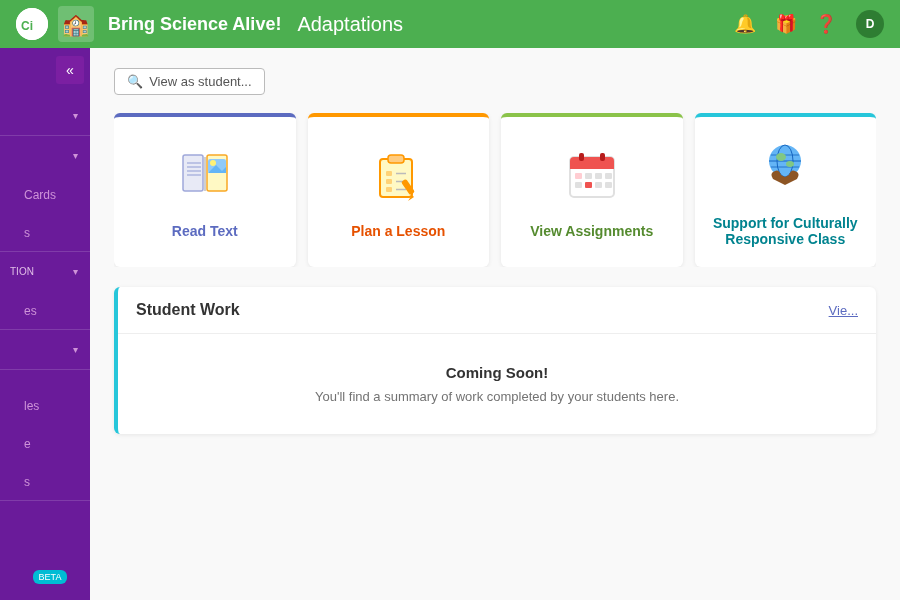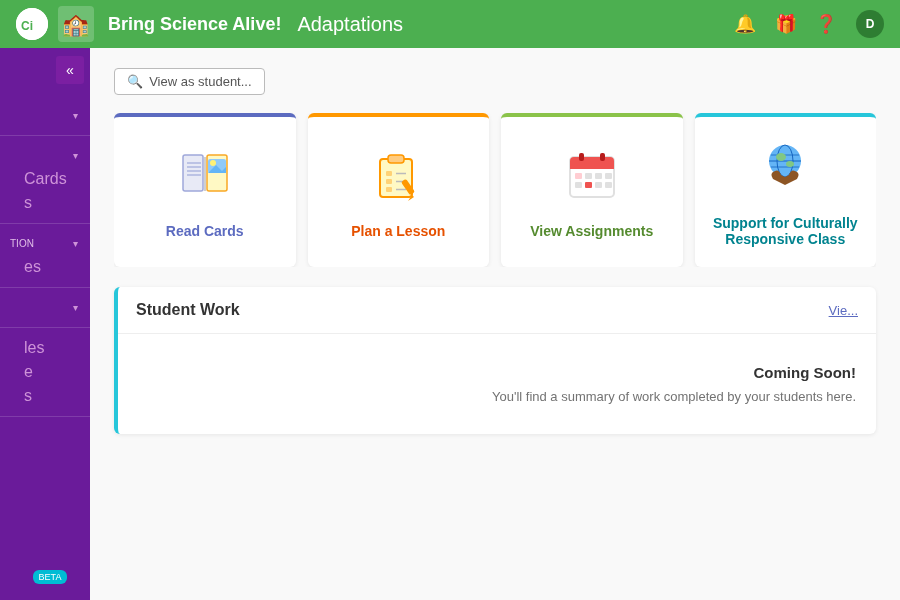--- a/index.html
+++ b/index.html
@@ -102,24 +102,25 @@
       font-size: 11px;
     }
     .sidebar-item-label {
       color: #e1bee7;
       font-size: 10px;
     }
     .sidebar-arrow { color: #ce93d8; font-size: 10px; margin-right: 4px; }
     .sidebar-sub-item {
       padding-left: 14px;
       color: #ce93d8;
-      font-size: 16px;
+      font-size: 12px;
       padding-top: 3px;
       padding-bottom: 3px;
       cursor: pointer;
+      margin-top: 18px;
     }
     .sidebar-beta-badge {
       background: #00bcd4;
       color: #fff;
       font-size: 9px;
       padding: 2px 6px;
       border-radius: 6px;
       margin: 6px 0 6px 10px;
     }
 
@@ -219,22 +220,22 @@
       font-weight: bold;
       color: #333;
     }
     .student-work-view-link {
       color: #5c6bc0;
       font-size: 13px;
       cursor: pointer;
       text-decoration: underline;
     }
     .student-work-body {
-      padding: 30px 20px;
-      text-align: right;
+      padding: 30px 26px;
+      text-align: center;
     }
     .coming-soon-title {
       font-size: 15px;
       font-weight: bold;
       color: #333;
       margin-bottom: 8px;
     }
     .coming-soon-desc {
       font-size: 13px;
       color: #737373;
@@ -335,21 +336,21 @@
             <line x1="12" y1="18" x2="26" y2="18" stroke="#9fa8da" stroke-width="1.2"></line>
             <line x1="12" y1="22" x2="26" y2="22" stroke="#9fa8da" stroke-width="1.2"></line>
             <line x1="12" y1="26" x2="26" y2="26" stroke="#9fa8da" stroke-width="1.2"></line>
             <line x1="12" y1="30" x2="26" y2="30" stroke="#9fa8da" stroke-width="1.2"></line>
 
             <rect x="33" y="14" width="18" height="14" rx="2" fill="#90caf9"></rect>
             <polygon points="33,28 41,20 47,26 51,22 51,28" fill="#64b5f6"></polygon>
             <circle cx="38" cy="18" r="3" fill="#fff176"></circle>
           </svg>
         </div>
-        <span class="card-label">Read Cards</span>
+        <span class="card-label">Read Text</span>
       </div>
 
       <div class="card card-orange">
         <div class="card-icon">
           <svg width="60" height="60" viewBox="0 0 60 60">
 
             <rect x="12" y="14" width="32" height="38" rx="3" fill="#fff9c4" stroke="#ff9800" stroke-width="2"></rect>
             <rect x="20" y="10" width="16" height="8" rx="3" fill="#ffcc80" stroke="#ff9800" stroke-width="1.5"></rect>
 
             <rect x="18" y="26" width="6" height="5" rx="1" fill="#ff9800" opacity="0.4"></rect>

